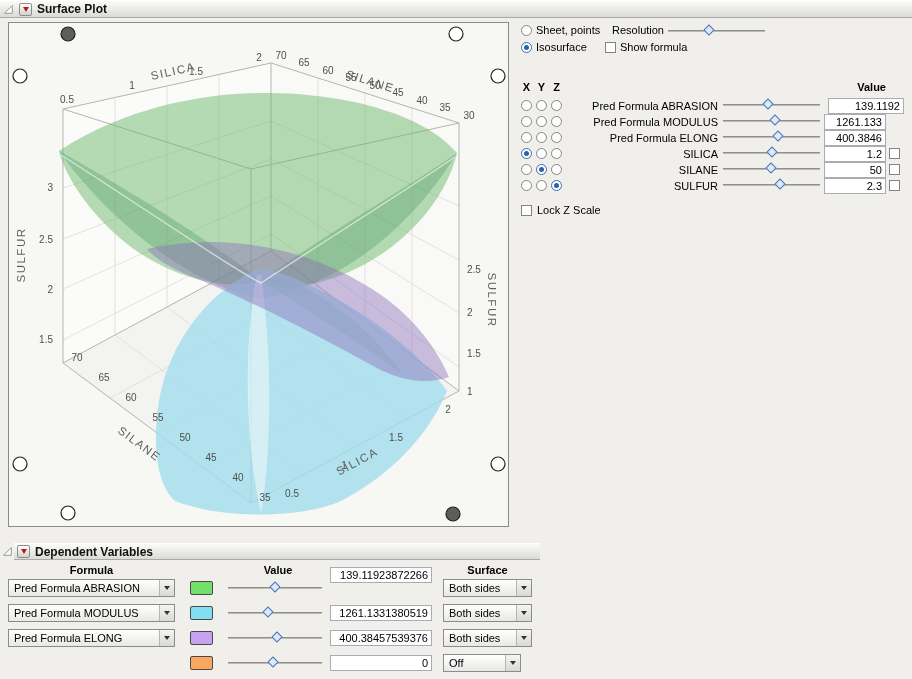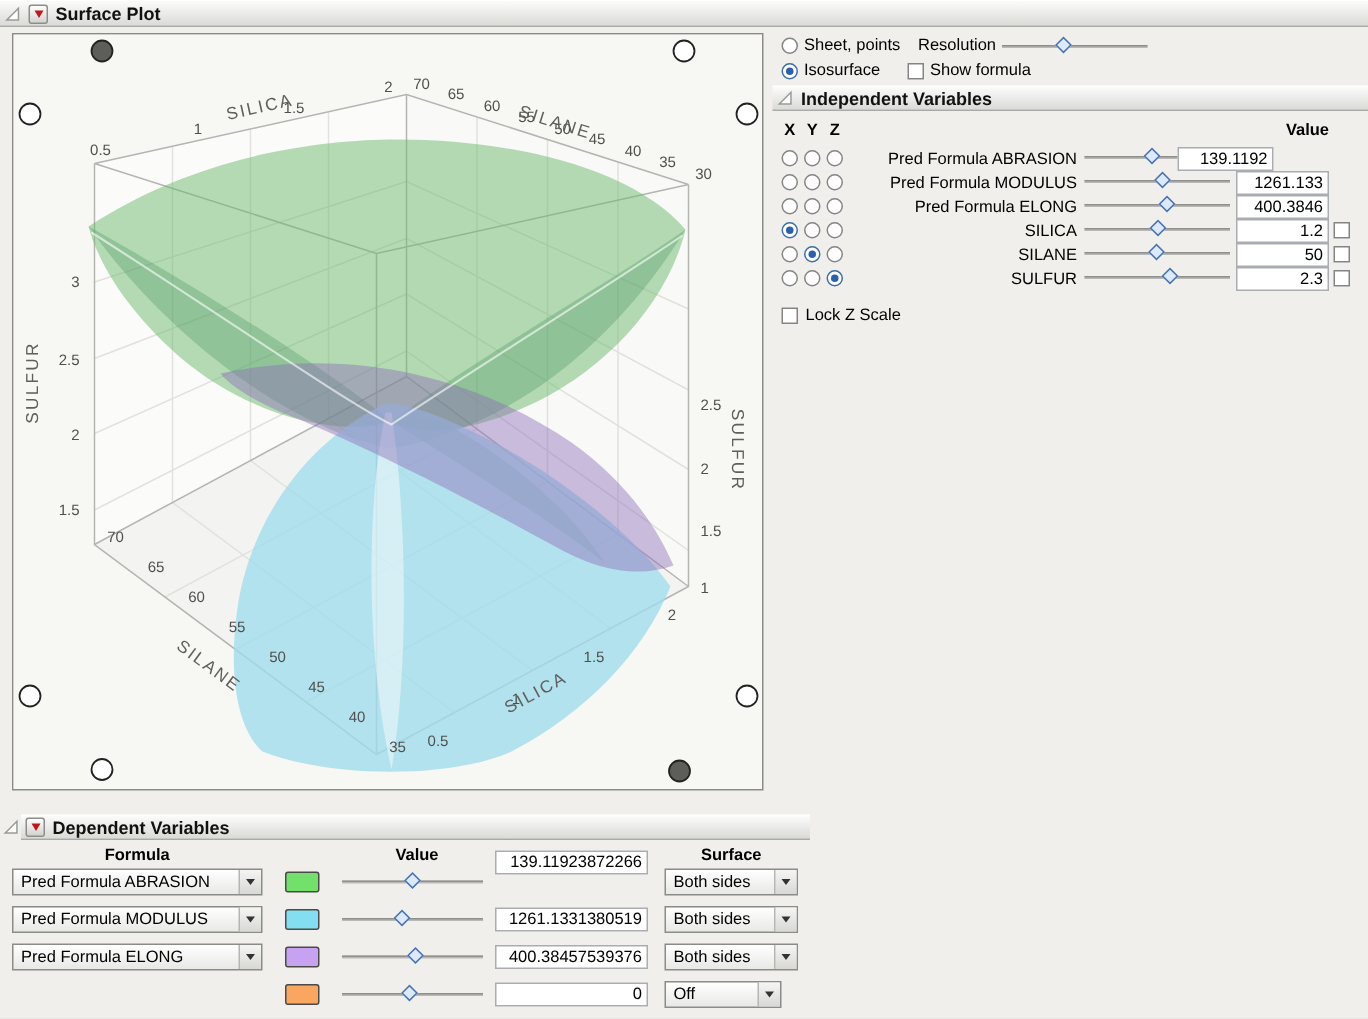--- a/index.html
+++ b/index.html
@@ -156,44 +156,36 @@
   <span class="slider" style="left:668px;top:26px;width:97px">
       <span class="groove"></span>
       <span class="thumb" style="left:42%"></span>
     </span>
 
   <span class="radio on" style="left:521px;top:42px"></span>
   <span class="lb" style="left:536px;top:40px">Isosurface</span>
   <span class="cb" style="left:605px;top:42px"></span>
   <span class="lb" style="left:620px;top:40px">Show formula</span>
 
-  <div class="bar" style="left:515px;top:57px;width:397px;height:17px">
-    <span class="disc">
-        <svg width="11" height="11" viewBox="0 0 11 11">
-          <path d="M1.5 9.3 L9.3 9.3 L9.3 1.5 Z" fill="#fdfdfd" stroke="#9a9a98"></path>
-        </svg>
-      </span>
-    <span class="btitle">Independent Variables</span>
-  </div>
 
   <span class="lb hb" style="left:521px;top:80px;width:11px;text-align:center">X</span>
   <span class="lb hb" style="left:536px;top:80px;width:11px;text-align:center">Y</span>
   <span class="lb hb" style="left:551px;top:80px;width:11px;text-align:center">Z</span>
   <span class="lb hb" style="left:824px;top:80px;width:62px;text-align:right">Value</span>
   <span class="lb hb" style="left:916px;top:80px;width:24px;text-align:left">Grid</span>
 
   <span class="radio" style="left:521px;top:100px"></span>
   <span class="radio" style="left:536px;top:100px"></span>
   <span class="radio" style="left:551px;top:100px"></span>
   <span class="lb" style="left:558px;top:99px;width:160px;text-align:right">Pred Formula ABRASION</span>
   <span class="slider" style="left:723px;top:100px;width:97px">
       <span class="groove"></span>
       <span class="thumb" style="left:46%"></span>
     </span>
-  <span class="vb" style="left:785px;top:98px;width:64px">139.1192</span>
+  <span class="vb" style="left:828px;top:98px;width:76px">139.1192</span>
 
   <span class="radio" style="left:521px;top:116px"></span>
   <span class="radio" style="left:536px;top:116px"></span>
   <span class="radio" style="left:551px;top:116px"></span>
   <span class="lb" style="left:558px;top:115px;width:160px;text-align:right">Pred Formula MODULUS</span>
   <span class="slider" style="left:723px;top:116px;width:97px">
       <span class="groove"></span>
       <span class="thumb" style="left:54%"></span>
     </span>
   <span class="vb" style="left:824px;top:114px;width:62px">1261.133</span>

